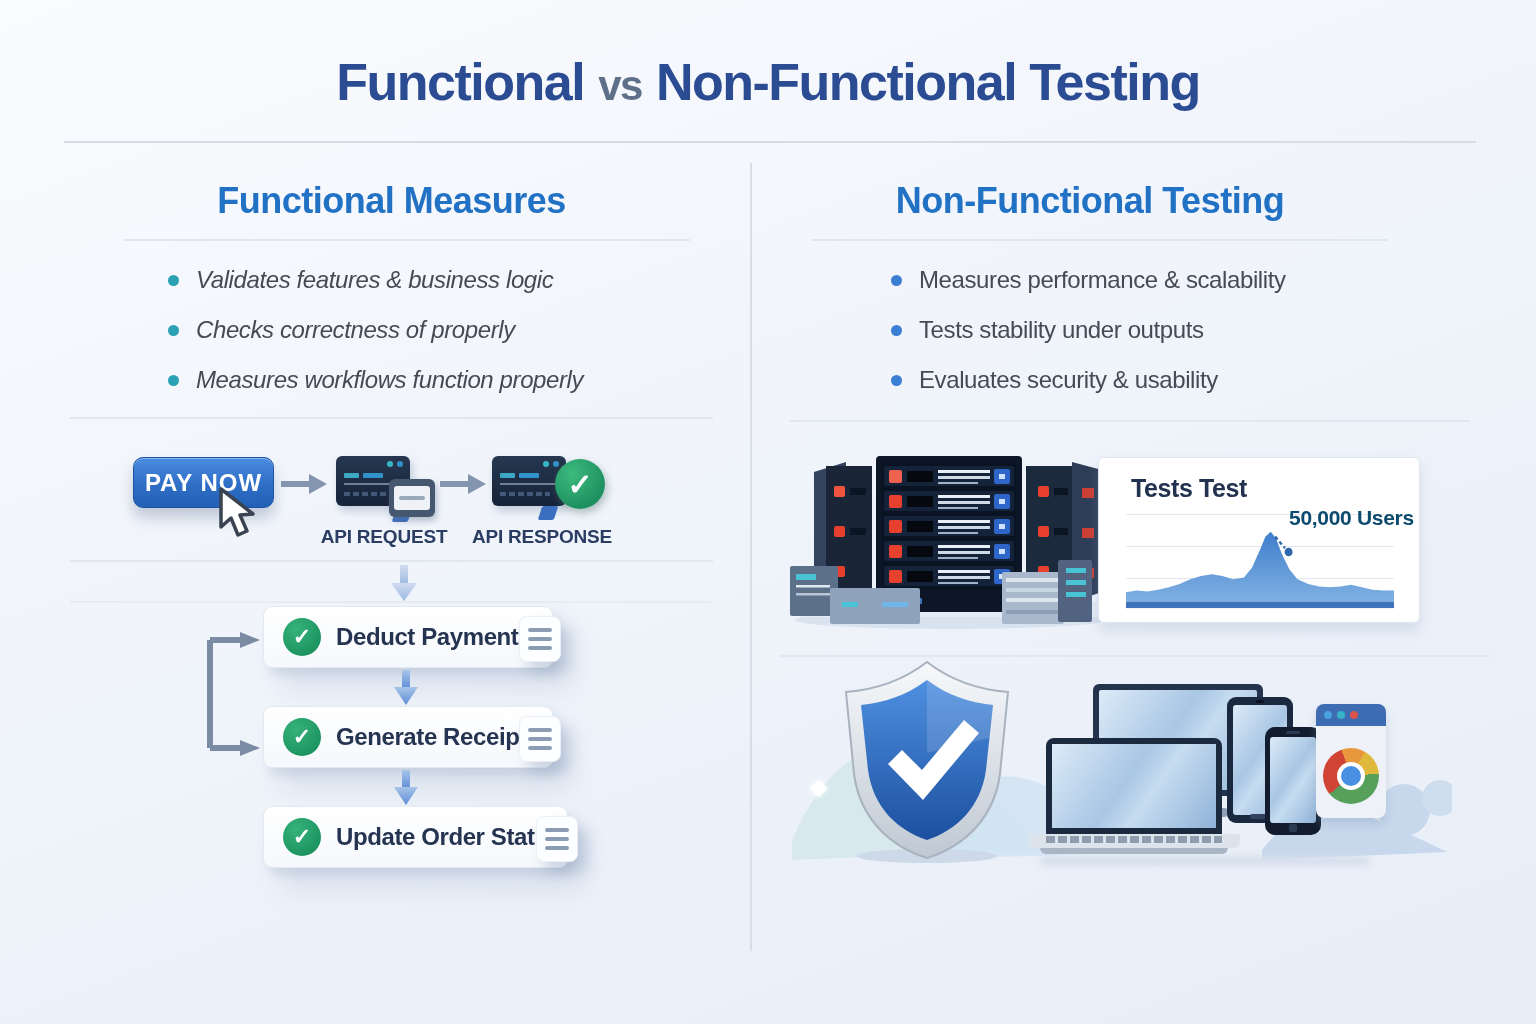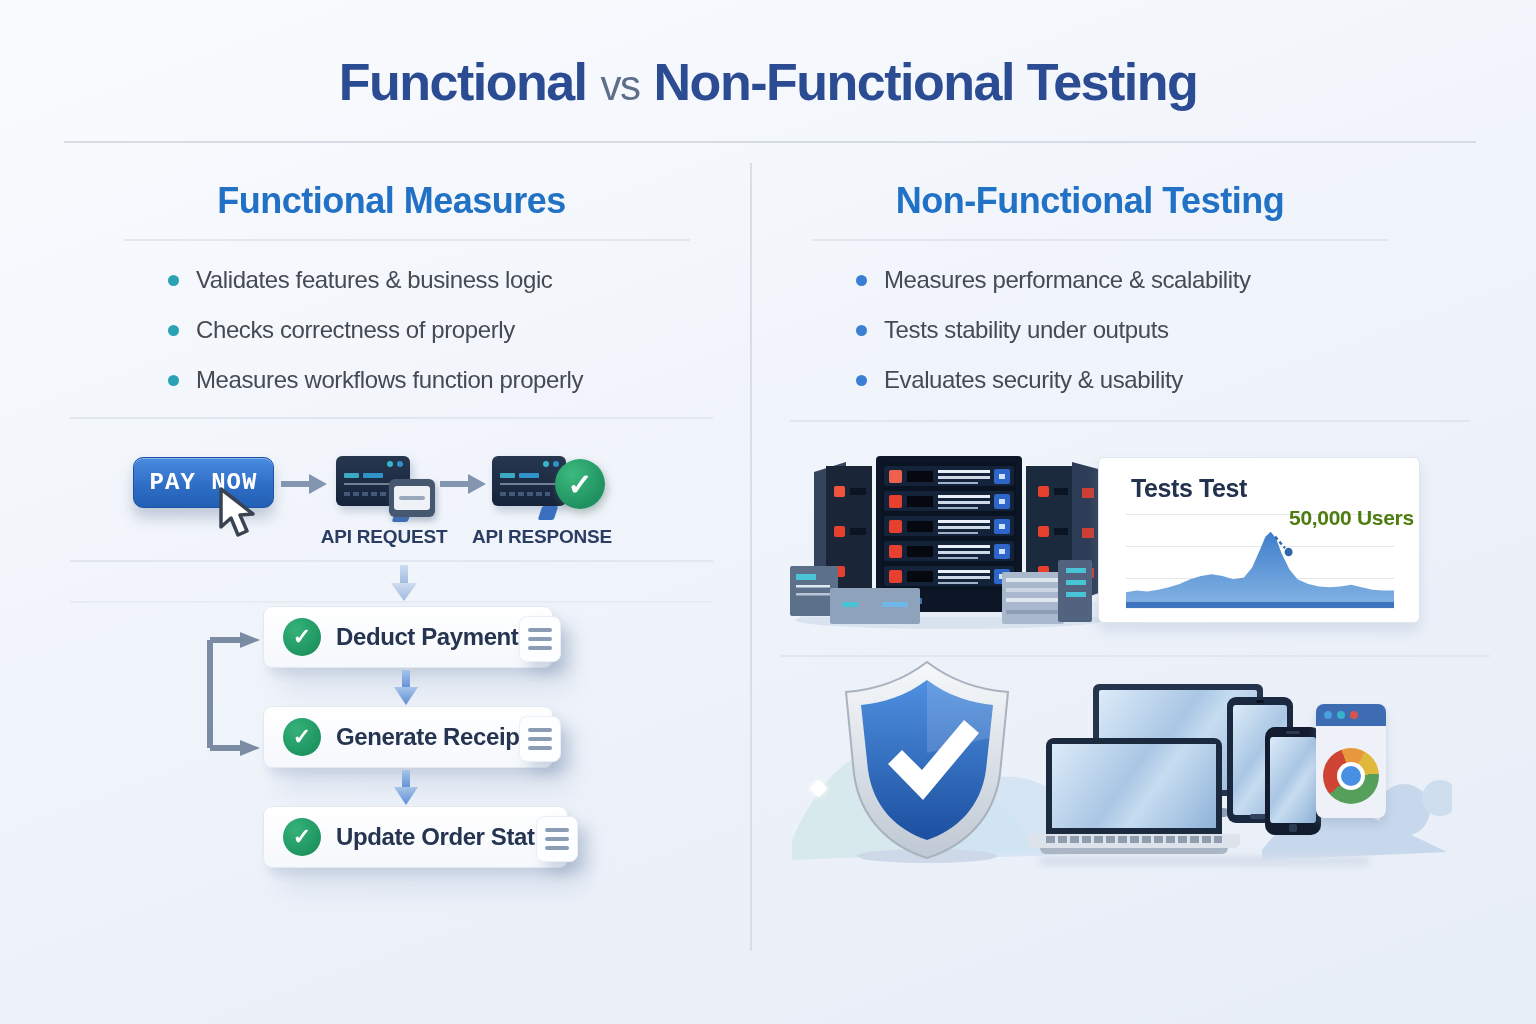--- a/index.html
+++ b/index.html
@@ -8,39 +8,39 @@
   .canvas { position:relative; width:1536px; height:1024px; overflow:hidden;
     background:linear-gradient(160deg,#fafbfe 0%,#f1f5fb 40%,#e7edf7 100%); }
   .abs { position:absolute; }
   .hr { position:absolute; height:2px; background:#d7dce4; }
   .hr.light { height:1.5px; background:#e2e7ef; }
   .vr { position:absolute; width:2px; background:#d9dee6; }
 
   
   .title { position:absolute; left:0; top:52px; width:1536px; text-align:center;
     font-size:52px; font-weight:700; letter-spacing:-1.5px; color:#2b4c92; }
-  .title .vs { color:#5e6f8a; font-size:42px; font-weight:400; margin:0 14px; }
+  .title .vs { color:#5e6f8a; font-size:42px; font-weight:700; margin:0 14px; }
 
   
   .col-head { position:absolute; text-align:center; font-size:36px; font-weight:700;
     letter-spacing:-0.5px; color:#2171c5; }
 
   
   .bullets { position:absolute; display:flex; flex-direction:column; gap:22px; }
   .bullets .row { display:flex; align-items:center; gap:17px; height:28px; }
   .dot { width:11px; height:11px; border-radius:50%; flex:0 0 auto; }
   .dot.teal { background:#2aa2b3; }
   .dot.blue { background:#3b7fd4; }
   .btxt { font-size:24px; letter-spacing:-0.4px; color:#454a55; }
 
   
   .pay-btn { position:absolute; left:133px; top:457px; width:141px; height:51px;
     border:1px solid #1d53a6; border-radius:10px; cursor:pointer;
     background:linear-gradient(180deg,#4a8ce0 0%,#2f6ec6 55%,#2160b4 100%);
-    color:#fff; font-family:Liberation Mono, monospace; font-size:24px; font-weight:700; letter-spacing:1px;
+    color:#fff; font-family:Liberation Sans, sans-serif; font-size:24px; font-weight:700; letter-spacing:1px;
     box-shadow:0 10px 14px rgba(110,130,160,.38), inset 0 1px 0 rgba(255,255,255,.35); }
   .flow-label { position:absolute; width:160px; text-align:center; font-size:19px;
     font-weight:700; letter-spacing:-0.2px; color:#2b3d63; }
   .api-win { position:absolute; width:74px; height:50px; border-radius:6px;
     background:linear-gradient(180deg,#26374f 0%,#16233a 100%);
     box-shadow:3px 5px 8px rgba(110,130,160,.35); }
   .api-win .dots { position:absolute; top:5px; right:7px; display:flex; gap:4px; }
   .api-win .dots i { width:6px; height:6px; border-radius:50%; background:#37b7cb; }
   .api-win .l1 { position:absolute; left:8px; top:17px; width:15px; height:5px; background:#3ba8c4; border-radius:1px; }
   .api-win .l2 { position:absolute; left:27px; top:17px; width:20px; height:5px; background:#2f93c9; border-radius:1px; }
@@ -73,42 +73,42 @@
     display:flex; flex-direction:column; justify-content:center; gap:5px; padding:0 8px; }
   .note-line { height:4px; background:#8b9cb5; border-radius:2px; }
 
   
   .load-card { position:absolute; left:1098px; top:457px; width:322px; height:166px;
     background:#ffffff; border:1px solid #e0e5ee; border-radius:6px;
     box-shadow:0 8px 14px rgba(140,160,190,.25); }
   .load-title { position:absolute; left:32px; top:16px; font-size:25px; font-weight:700;
     letter-spacing:-0.4px; color:#22324f; }
   .load-users { position:absolute; left:190px; top:48px; font-size:21px; font-weight:700;
-    letter-spacing:-0.3px; color:#4d7c0f; z-index:3; }
+    letter-spacing:-0.3px; color:#0c4a6e; z-index:3; }
   .gline { position:absolute; left:27px; width:268px; height:1px; background:#e3e7ee; }
 
   
   .screen-grad { background:linear-gradient(125deg,#dcebf8 0%,#a9c6e4 45%,#c6dcf0 60%,#8fb2d8 100%); }
   .sparkle { position:absolute; width:13px; height:13px; background:#ffffff; transform:rotate(45deg);
     border-radius:2px; box-shadow:0 0 6px rgba(255,255,255,.9); }
 </style>
 </head>
 <body>
 
 <div class="canvas">
 
   <h1 class="title"><span>Functional</span><span class="vs">vs</span><span>Non-Functional Testing</span></h1>
 
   <div class="hr" style="left:64px; top:141px; width:1412px;"></div>
   <div class="vr" style="left:750px; top:163px; height:788px;"></div>
 
   <div class="col-head" style="left:70px; top:180px; width:643px;">Functional Measures</div>
   <div class="hr light" style="left:124px; top:239px; width:566px;"></div>
 
-  <div class="bullets" style="left:168px; top:266px;">
+  <div class="bullets" style="left:168px; top:266px;font-style:italic;">
     <div class="row">
         <span class="dot teal"></span>
         <span class="btxt">Validates features &amp; business logic</span>
       </div>
     <div class="row">
         <span class="dot teal"></span>
         <span class="btxt">Checks correctness of properly</span>
       </div>
     <div class="row">
         <span class="dot teal"></span>
@@ -232,21 +232,21 @@
   </div>
   <div class="note-icon" style="left:536px; top:816px;">
       <span class="note-line"></span>
       <span class="note-line"></span>
       <span class="note-line"></span>
     </div>
 
   <div class="col-head" style="left:790px; top:180px; width:600px;">Non-Functional Testing</div>
   <div class="hr light" style="left:812px; top:239px; width:576px;"></div>
 
-  <div class="bullets" style="left:856px; top:266px;justify-content:center;">
+  <div class="bullets" style="left:891px; top:266px;justify-content:center;">
     <div class="row">
         <span class="dot blue"></span>
         <span class="btxt">Measures performance &amp; scalability</span>
       </div>
     <div class="row">
         <span class="dot blue"></span>
         <span class="btxt">Tests stability under outputs</span>
       </div>
     <div class="row">
         <span class="dot blue"></span>

